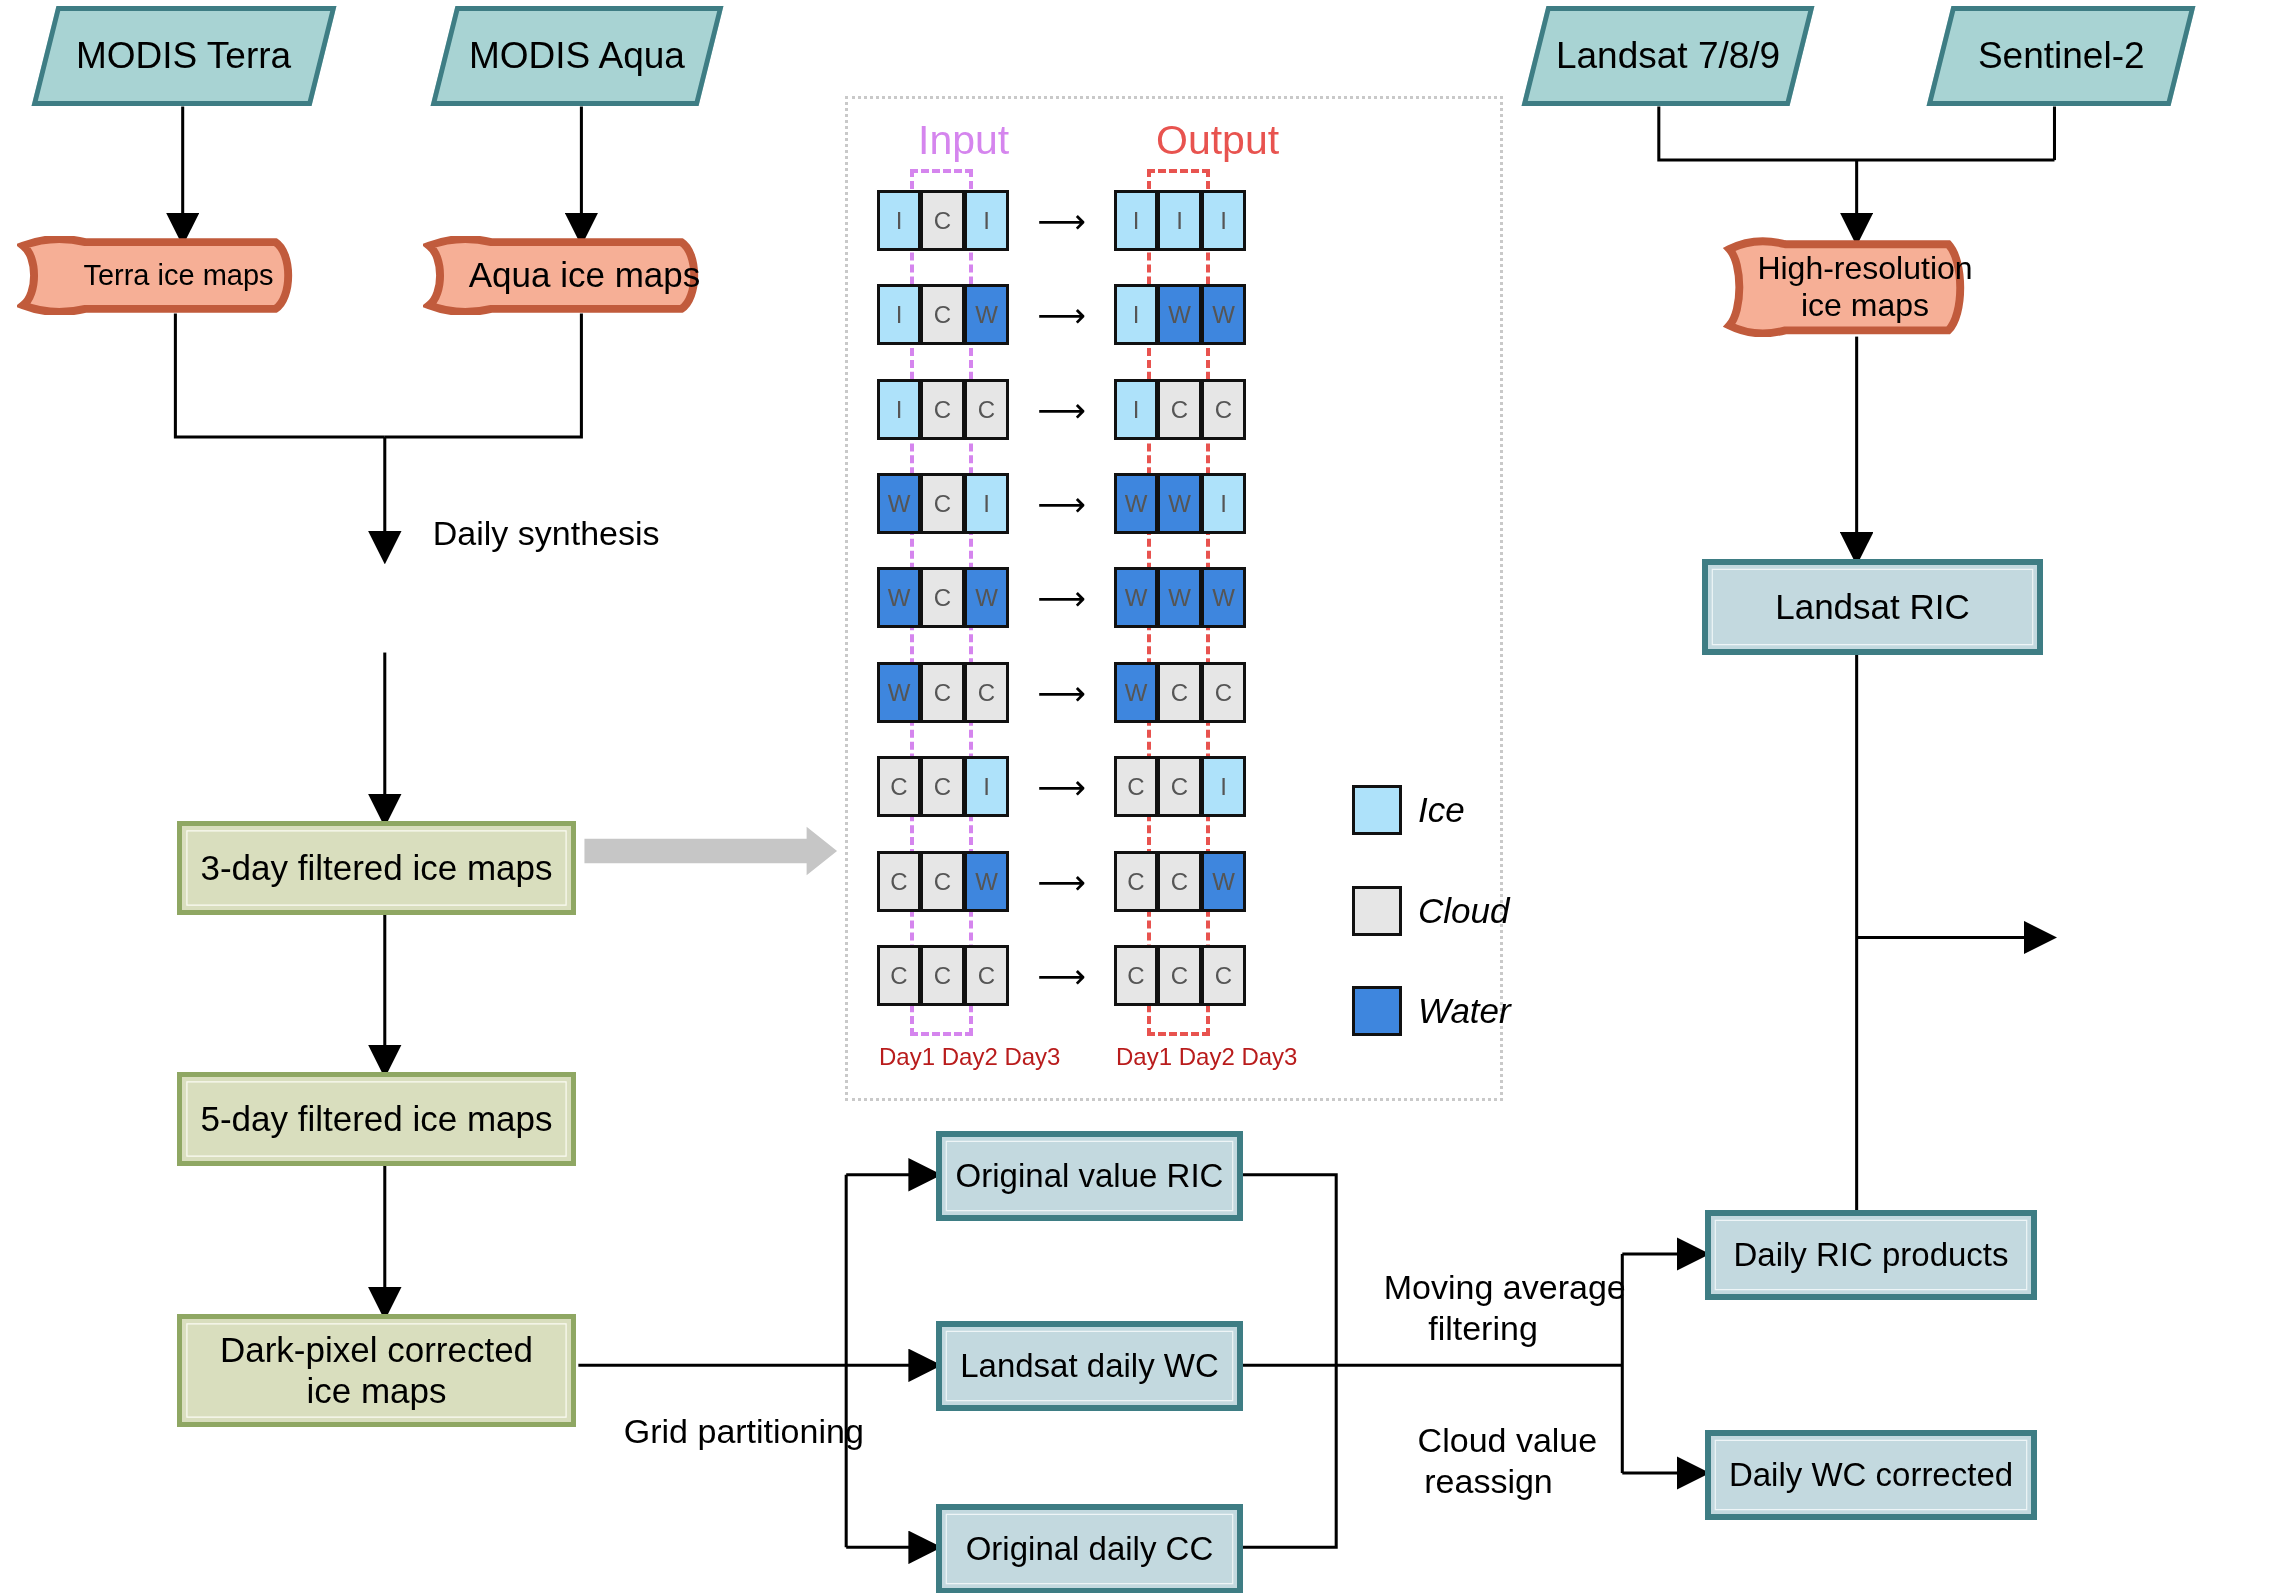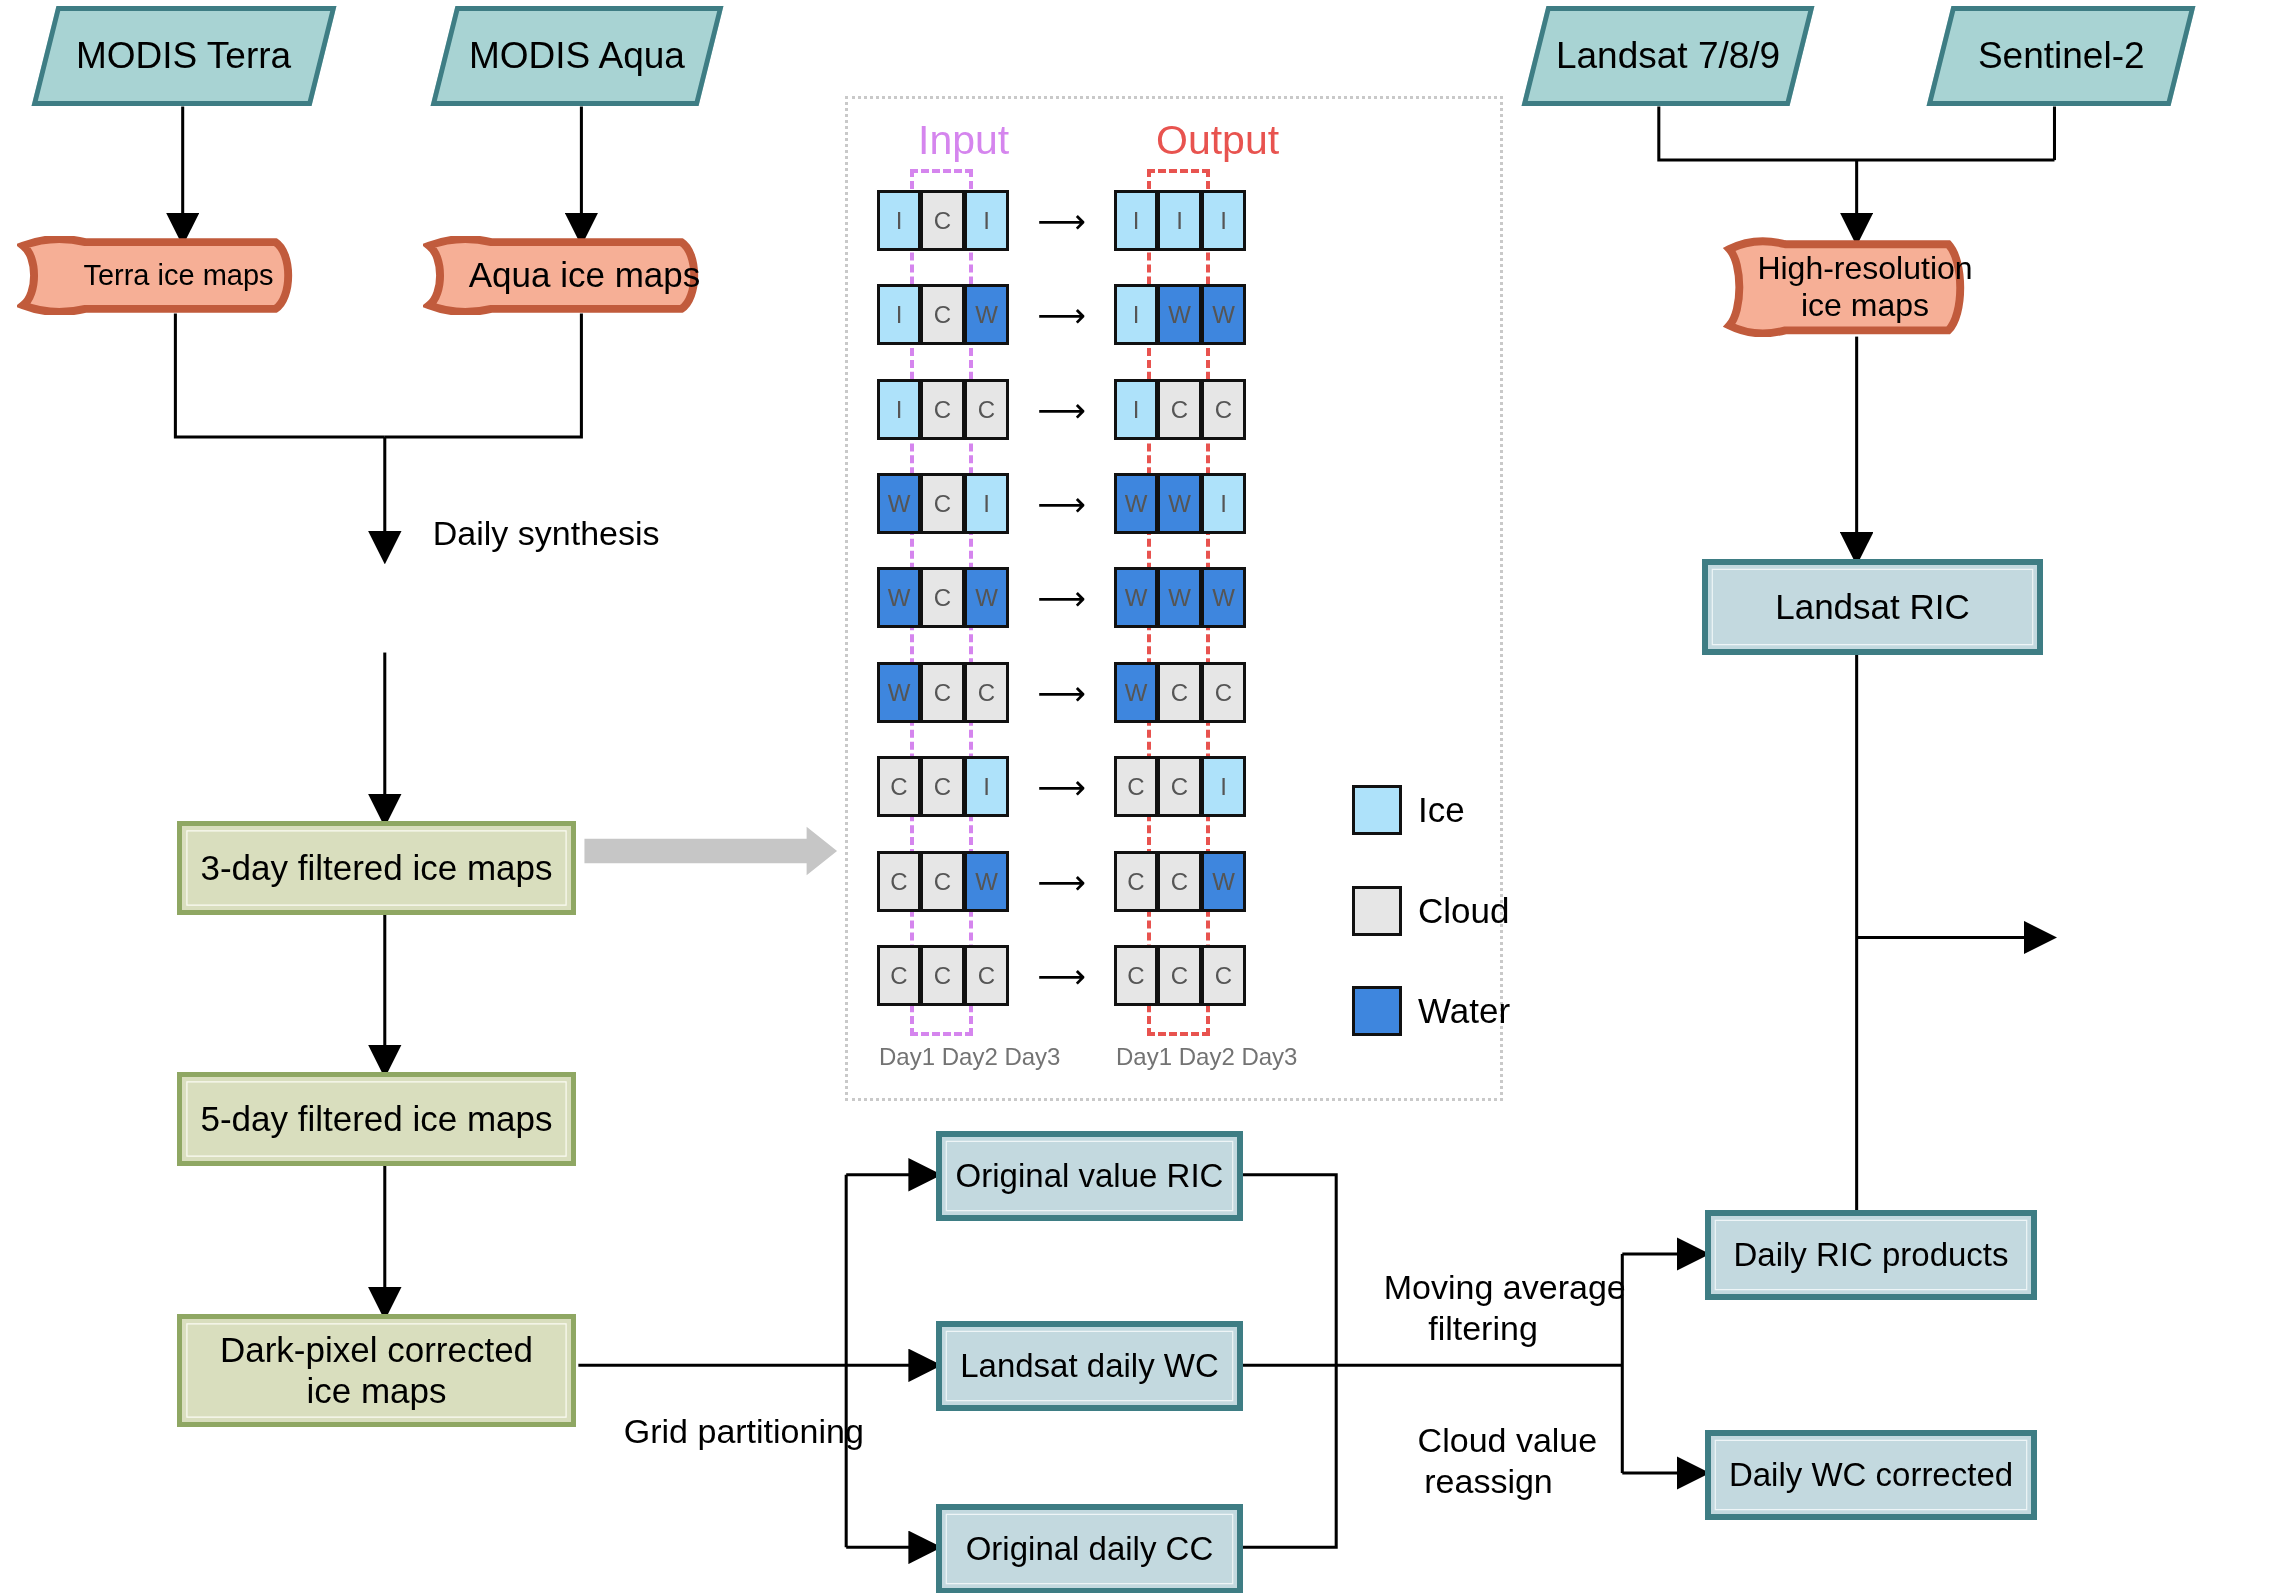--- a/index.html
+++ b/index.html
@@ -38,23 +38,23 @@
   .c-C{background:#E6E6E6;}
   .c-W{background:#3E86DE;}
 
   .dashbox{position:absolute;box-sizing:border-box;border:4.3px dashed;}
   .dash-in{border-color:#D585EE;}
   .dash-out{border-color:#E8534F;}
 
   .arrowgly{position:absolute;display:flex;align-items:center;justify-content:center;
             color:#000;}
 
-  .daylbl{position:absolute;white-space:nowrap;color:#737373;}
-
-  .legrow{position:absolute;display:flex;align-items:center;}
+  .daylbl{position:absolute;white-space:nowrap;color:#b91c1c;}
+
+  .legrow{position:absolute;display:flex;align-items:center;font-style:italic;}
   .legsw{box-sizing:border-box;border:3.7px solid #111;}
   .legtxt{margin-left:16px;color:#000;white-space:nowrap;}
 
   .edgelbl{position:absolute;color:#000;white-space:pre;text-align:center;line-height:1.2;}
 </style>
 </head>
 <body>
 
 <div id="stage">
 

